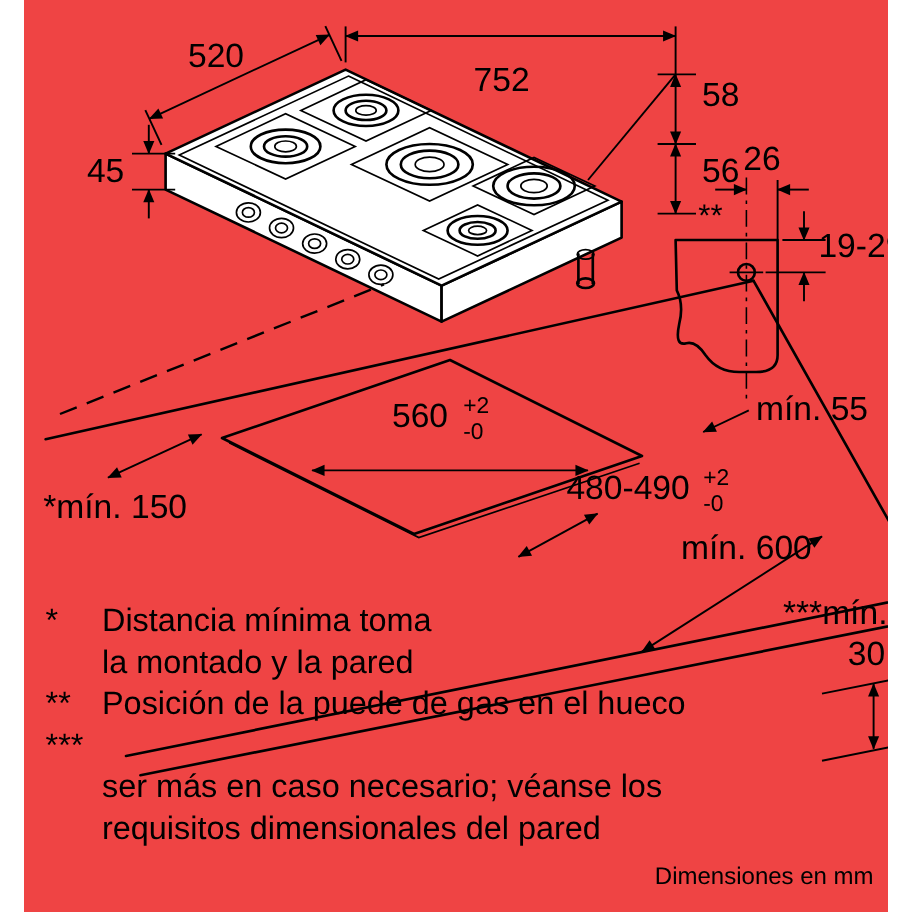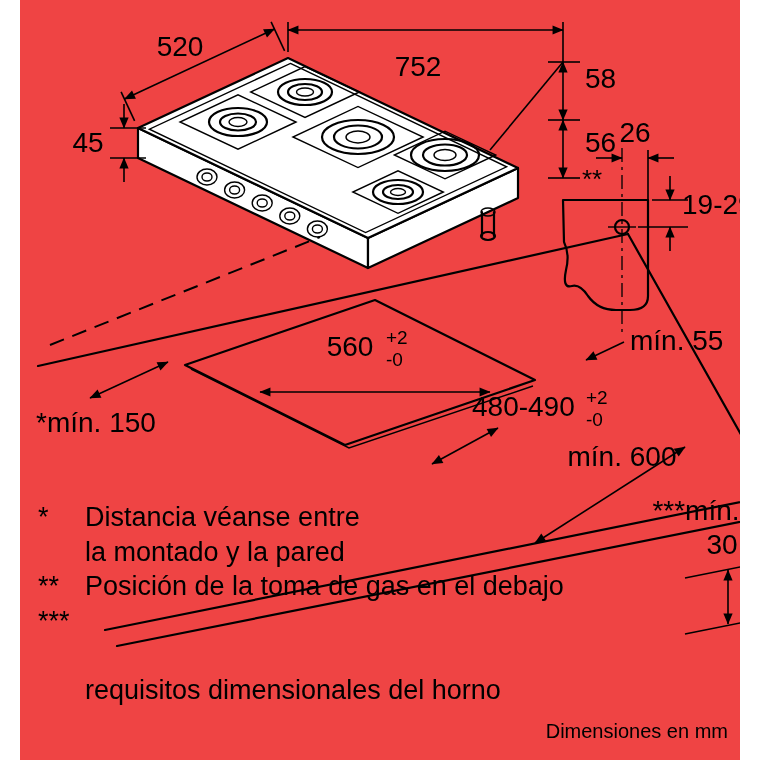--- a/index.html
+++ b/index.html
@@ -180,29 +180,29 @@
     <text x="702" y="554" text-anchor="middle">30</text>
     <line class="dim" x1="665" y1="578" x2="750" y2="561"></line>
     <line class="dim" x1="665" y1="634" x2="750" y2="617"></line>
     <line class="dim" x1="708" y1="570" x2="708" y2="624" marker-start="url(#ah)" marker-end="url(#ah)"></line>
   </g>
 </svg>
 
   <div class="footnotes">
     <div class="fn-row">
       <span class="fn-marker">*</span>
-      <span class="fn-text"><span>Distancia véanse entre</span><br>
+      <span class="fn-text"><span>Distancia mínima toma</span><br>
       <span>la montado y la pared</span></span>
     </div>
     <div class="fn-row">
       <span class="fn-marker">**</span>
-      <span class="fn-text"><span>Posición de la toma de gas en el debajo</span></span>
+      <span class="fn-text"><span>Posición de la puede de gas en el hueco</span></span>
     </div>
     <div class="fn-row">
       <span class="fn-marker">***</span>
       <span class="fn-text"><br>
-      <br>
-      <span>requisitos dimensionales del horno</span></span>
+      <span>ser más en caso necesario; véanse los</span><br>
+      <span>requisitos dimensionales del pared</span></span>
     </div>
   </div>
 
   <div class="units">Dimensiones en mm</div>
 </div>
 
 </body></html>

